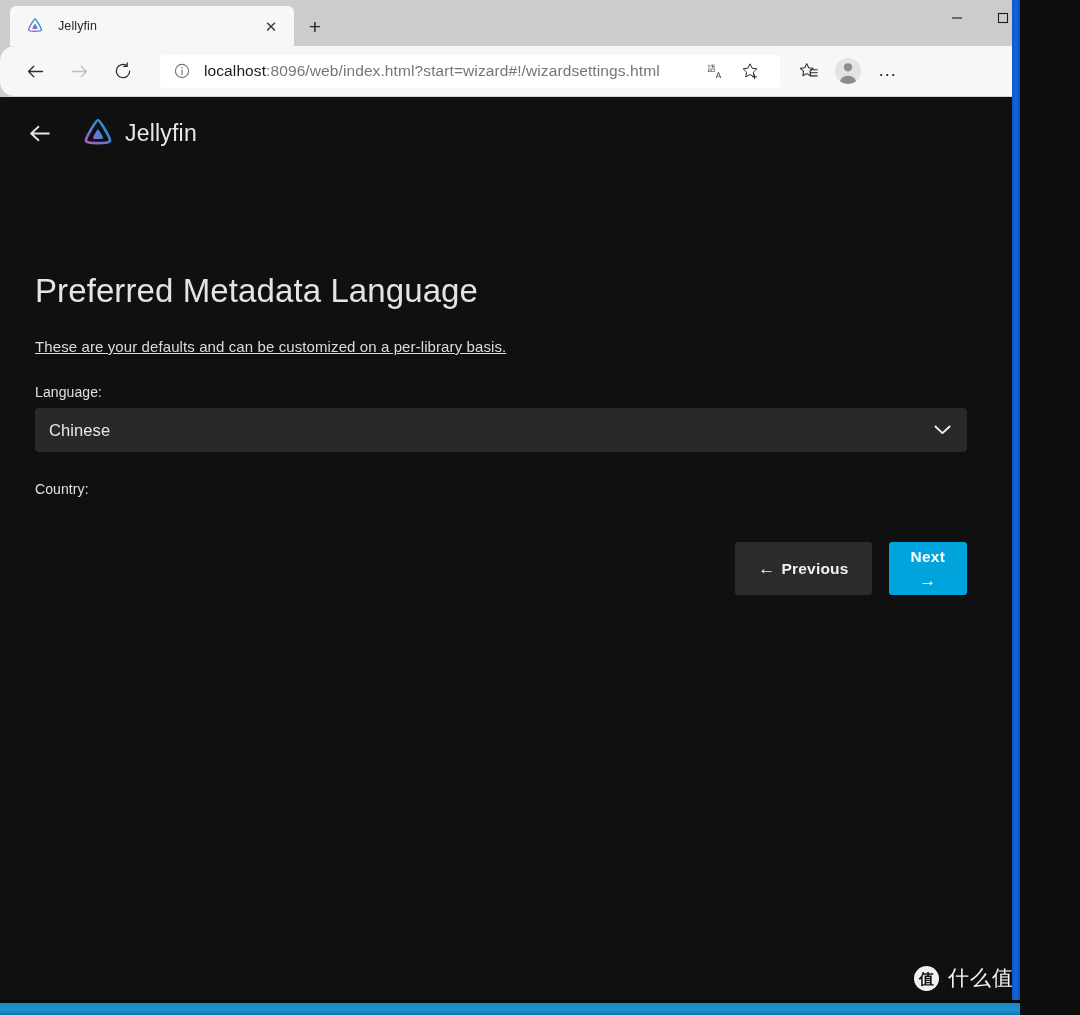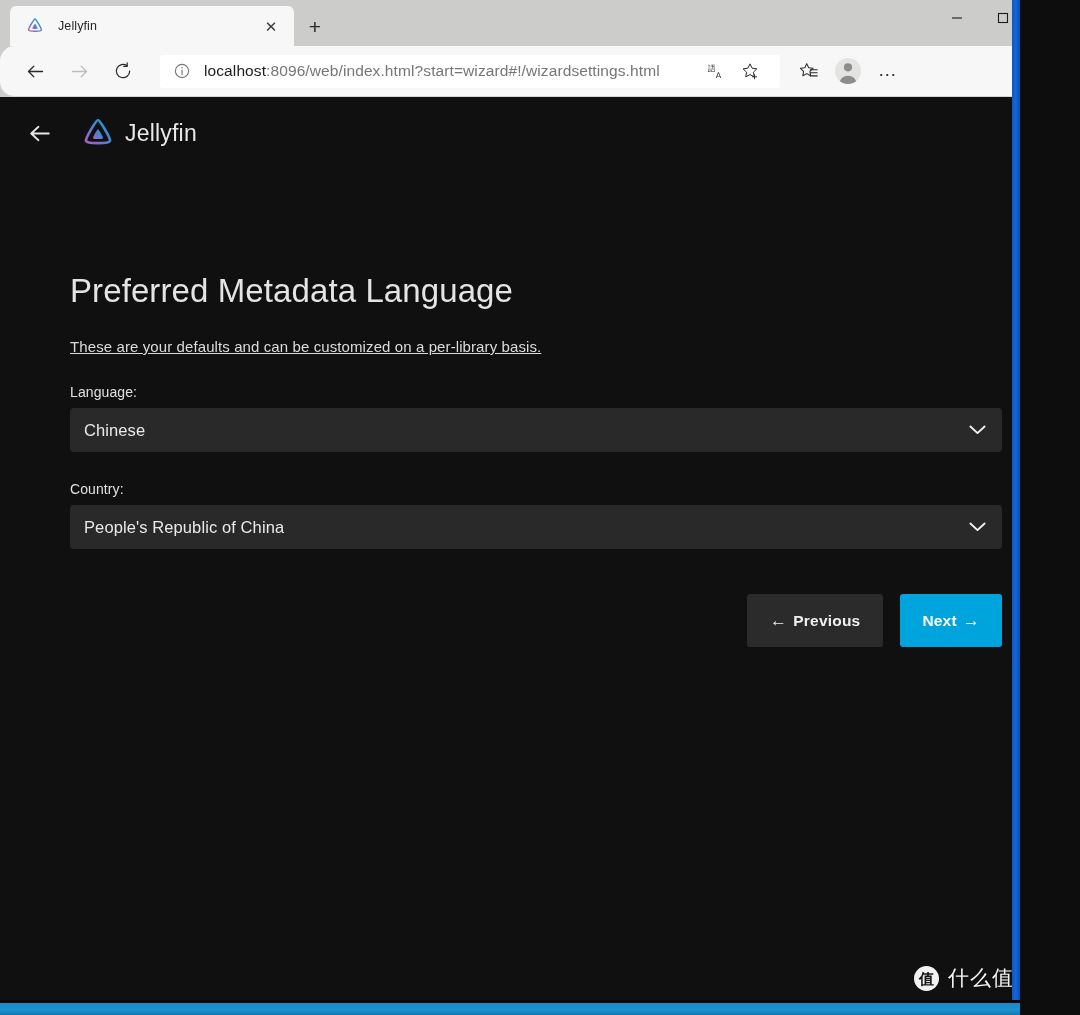--- a/index.html
+++ b/index.html
@@ -241,21 +241,21 @@
   .jf-logo { width: 32px; height: 32px; display: block; }
   .jf-name {
     font-size: 23px;
     color: #e8e8e8;
     margin-left: 11px;
     font-weight: 300;
     letter-spacing: .2px;
   }
 
   .wizard {
-    padding: 0 70px;
+    padding: 0 35px;
     max-width: 1010px;
     margin-top: 48px;
   }
   .wiz-title {
     margin-top: 103px;
     font-size: 33px;
     font-weight: 400;
     color: #e4e4e4;
     letter-spacing: .1px;
   }
@@ -325,20 +325,21 @@
   }
   .btn-prev {
     background: #2b2b2b;
     color: #f0f0f0;
     padding: 0 23px;
   }
   .btn-next {
     background: #00a4dc;
     color: #ffffff;
     padding: 0 22px;
+    flex-direction: column;
   }
   .btn .arrow { font-size: 17px; line-height: 1; font-weight: normal; }
 
   
   .watermark {
     position: absolute;
     right: 14px;
     bottom: 8px;
     display: flex;
     align-items: center;
@@ -514,28 +515,20 @@
           <span class="select-chevron">
             <svg width="17" height="11" viewBox="0 0 18 11">
               <path d="M1.5 1.8L9 8.8l7.5-7" fill="none" stroke="#f2f2f2" stroke-width="2" stroke-linecap="round" stroke-linejoin="round"></path>
             </svg>
           </span>
         </div>
       </div>
 
       <div class="field">
         <div class="field-label">Country:</div>
-        <div class="select-box">
-          <span class="select-value">People's Republic of China</span>
-          <span class="select-chevron">
-            <svg width="17" height="11" viewBox="0 0 18 11">
-              <path d="M1.5 1.8L9 8.8l7.5-7" fill="none" stroke="#f2f2f2" stroke-width="2" stroke-linecap="round" stroke-linejoin="round"></path>
-            </svg>
-          </span>
-        </div>
       </div>
 
       <div class="wiz-actions">
         <button class="btn btn-prev">
           <span class="arrow">←</span>
           <span>Previous</span>
         </button>
         <button class="btn btn-next">
           <span>Next</span>
           <span class="arrow">→</span>

